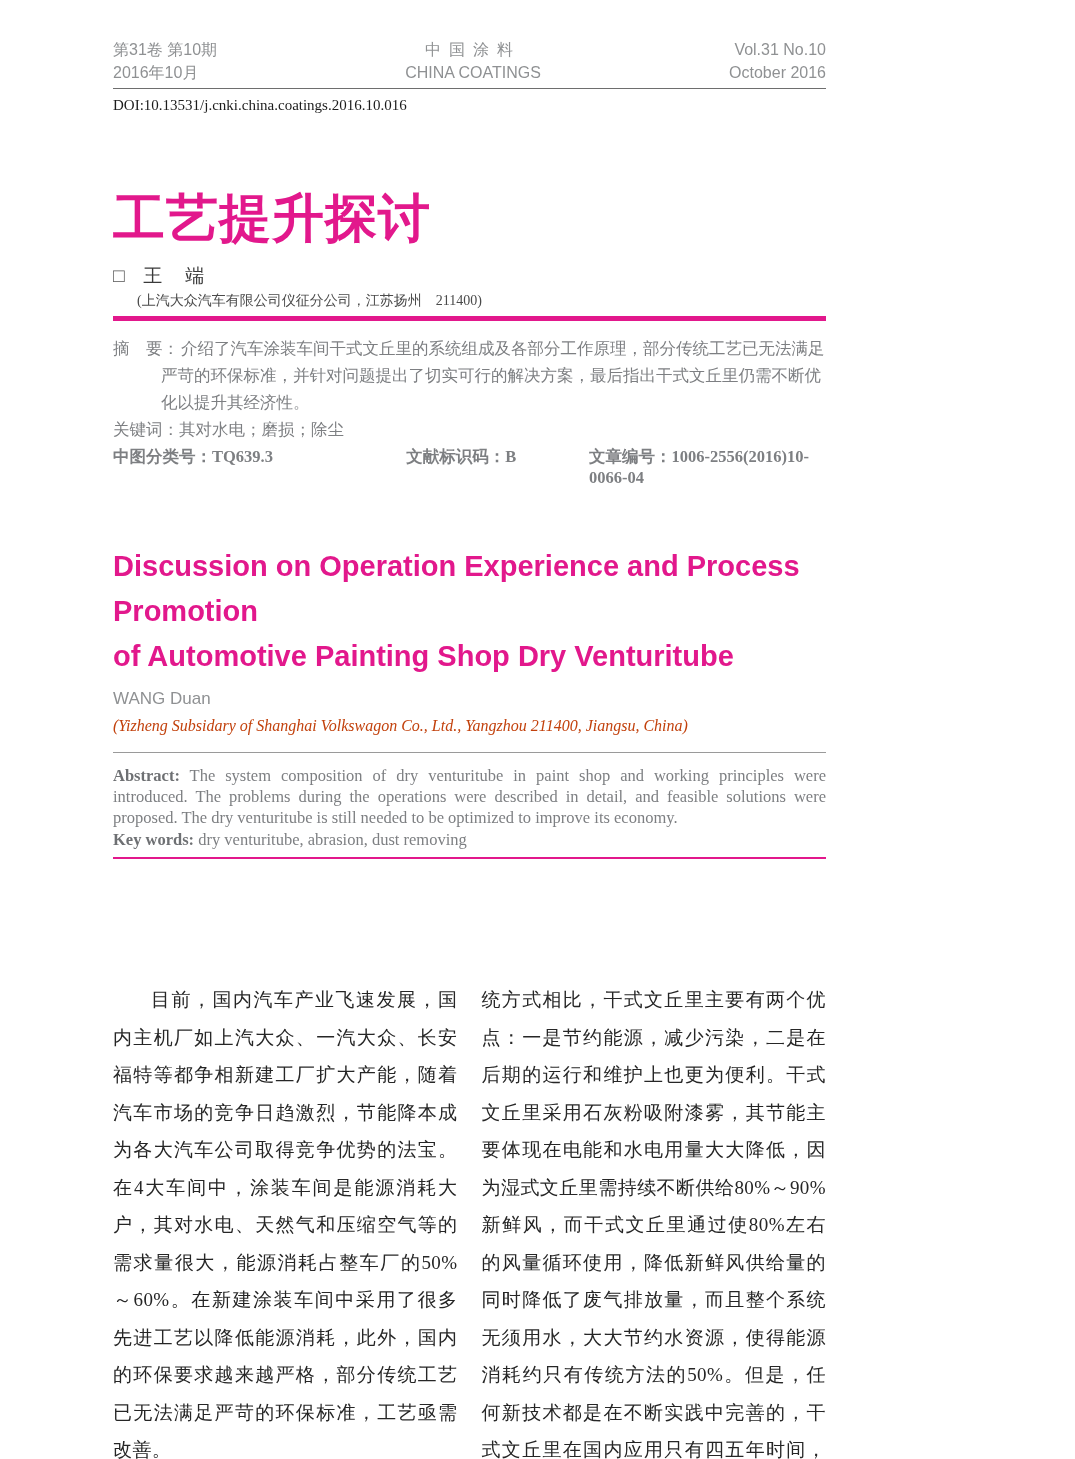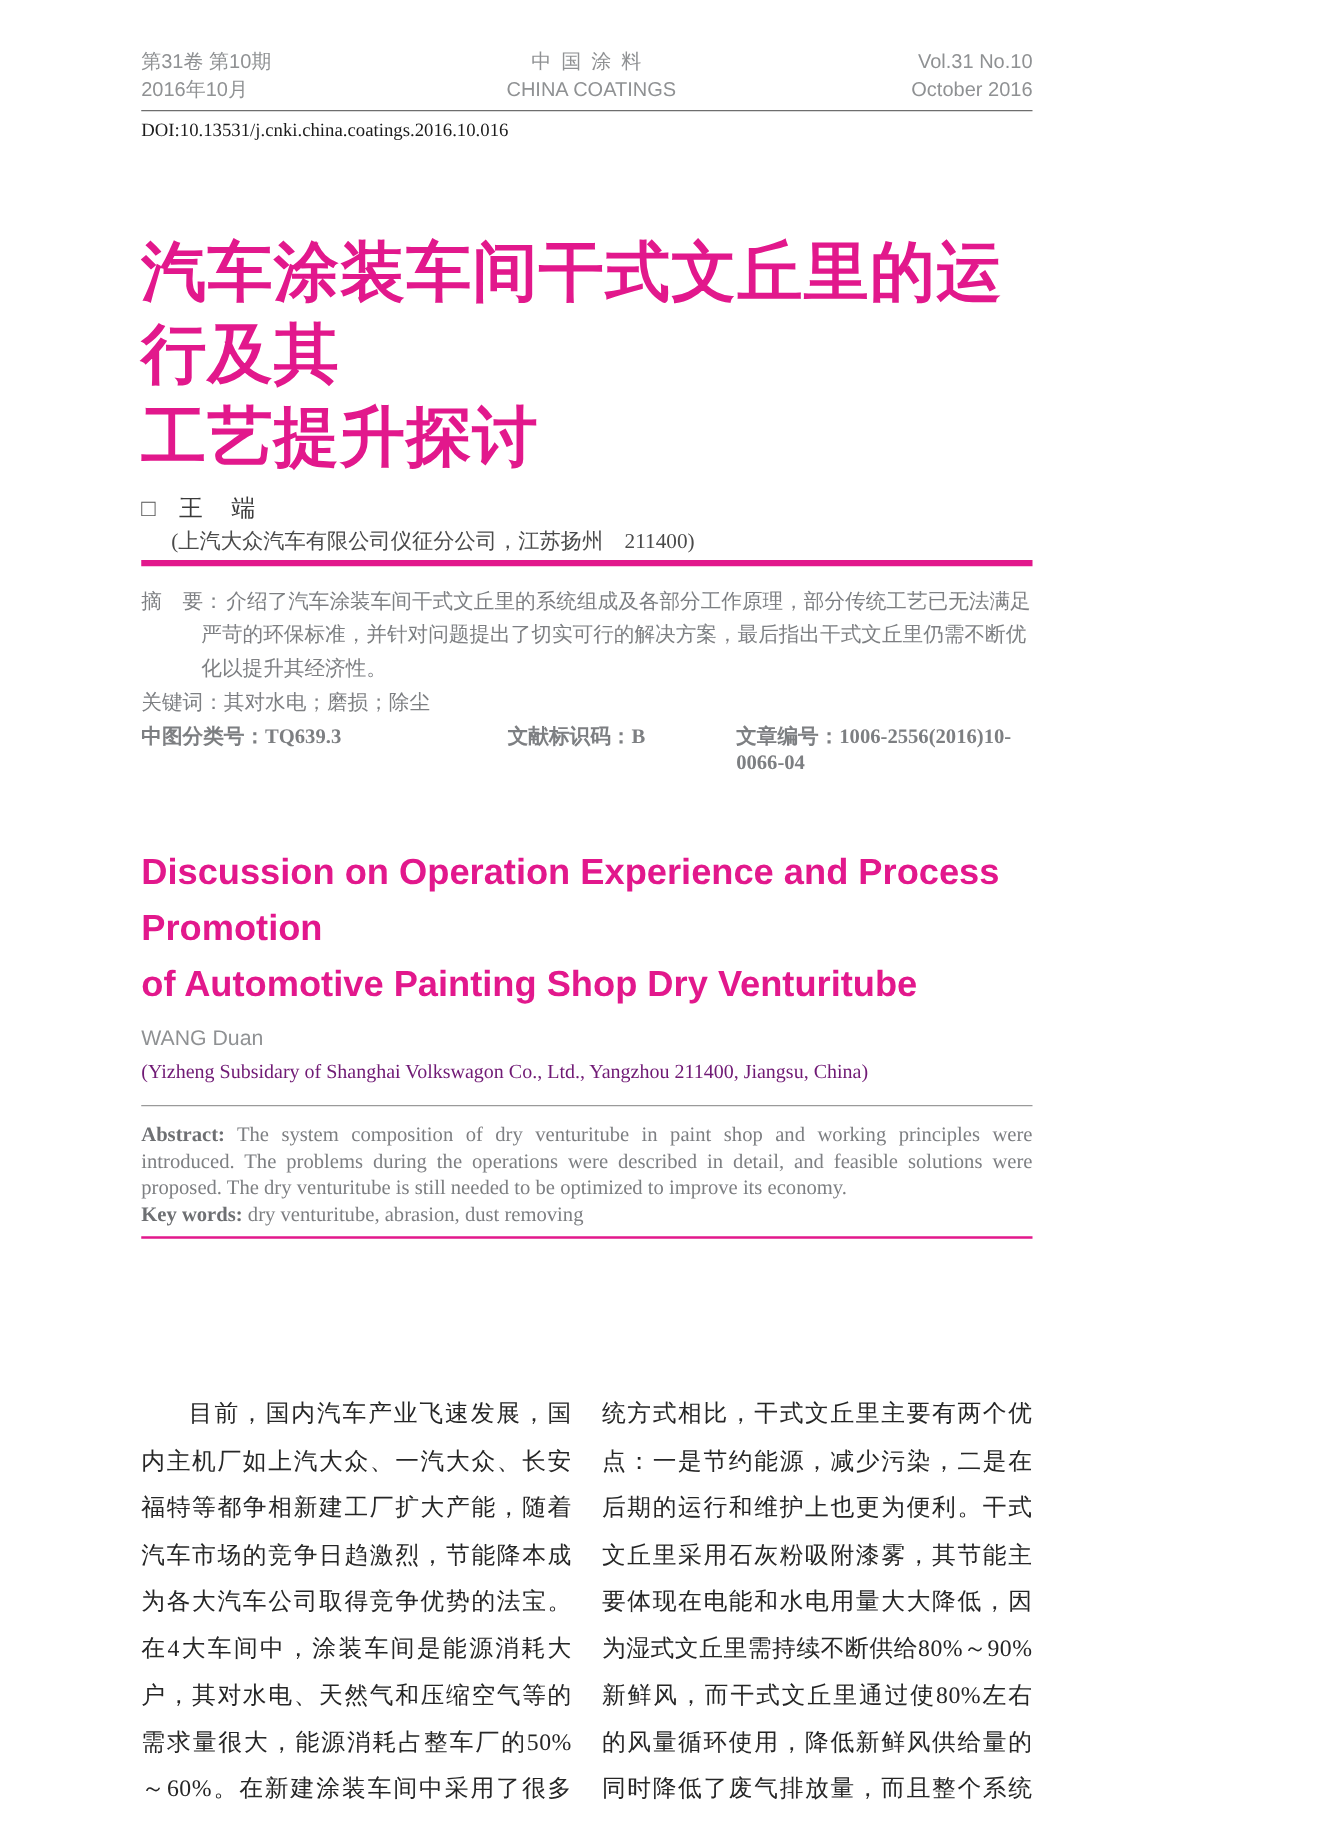--- a/index.html
+++ b/index.html
@@ -30,21 +30,21 @@
   .cn-title{
     margin-top:70px;
     color:#e2188c;
     font-family:"Liberation Sans","DejaVu Sans",sans-serif;
     font-weight:bold;
     font-size:52px;line-height:66px;letter-spacing:1px;
   }
   .cn-title span{display:block;}
   .byline{margin-top:14px;font-size:19px;line-height:22px;color:#3a3a3a;letter-spacing:2px;}
   .byline .marker{margin-right:10px;color:#555;}
-  .affil-cn{margin-top:3px;padding-left:24px;font-size:17px;line-height:21px;color:#4a4a4a;}
+  .affil-cn{margin-top:3px;padding-left:24px;font-size:14px;line-height:21px;color:#4a4a4a;}
   .rule-thick{margin-top:5px;height:5px;background:#e2188c;}
 
   
   .abstract-cn{
     margin-top:14px;color:#7d7f82;font-size:16.5px;line-height:27px;
     padding-left:48px;text-indent:-48px;
   }
   .abstract-cn .lbl{margin-right:2px;}
   .keywords-cn{margin-top:3px;color:#7d7f82;font-size:16.5px;line-height:21px;}
   .meta-row{display:flex;margin-top:6px;color:#7d7f82;font-size:16.5px;line-height:21px;font-weight:bold;}
@@ -52,21 +52,21 @@
   .meta-row .m2{width:212px;}
 
   
   .en-title{
     margin-top:56px;color:#e2188c;
     font-family:"Liberation Sans","DejaVu Sans",sans-serif;
     font-weight:bold;font-size:29px;line-height:45px;
   }
   .en-title span{display:block;}
   .en-author{margin-top:9px;color:#8f9193;font-family:"Liberation Sans","DejaVu Sans",sans-serif;font-size:17px;line-height:21px;}
-  .en-affil{margin-top:7px;color:#701a75;font-size:16px;line-height:20px;}
+  .en-affil{margin-top:7px;color:#c2410c;font-style:italic;font-size:16px;line-height:20px;}
   .rule-gray{margin-top:16px;height:0;border-top:1px solid #9a9a9a;}
 
   
   .abstract-en{margin-top:12px;color:#7d7f82;font-size:16.5px;line-height:21px;text-align:justify;}
   .abstract-en b,.keywords-en b{color:#6e7073;}
   .keywords-en{margin-top:1px;color:#7d7f82;font-size:16.5px;line-height:21px;}
   .rule-magenta{margin-top:7px;height:2px;background:#e2188c;}
 
   
   .columns{display:flex;margin-top:122px;align-items:flex-start;}
@@ -98,21 +98,20 @@
         <span>CHINA COATINGS</span>
       </div>
       <div class="hcol right">
         <span>Vol.31 No.10</span>
         <span>October 2016</span>
       </div>
     </div>
     <div class="doi">DOI:10.13531/j.cnki.china.coatings.2016.10.016</div>
 
     <h1 class="cn-title" style="margin:70px 0 0 0;">
-      <span>汽车涂装车间干式文丘里的运行及其</span>
       <span>工艺提升探讨</span>
     </h1>
     <div class="byline">
       <span class="marker">□</span>
       <span>王　端</span>
     </div>
     <div class="affil-cn">(上汽大众汽车有限公司仪征分公司，江苏扬州　211400)</div>
     <div class="rule-thick"></div>
 
     <div class="abstract-cn">

